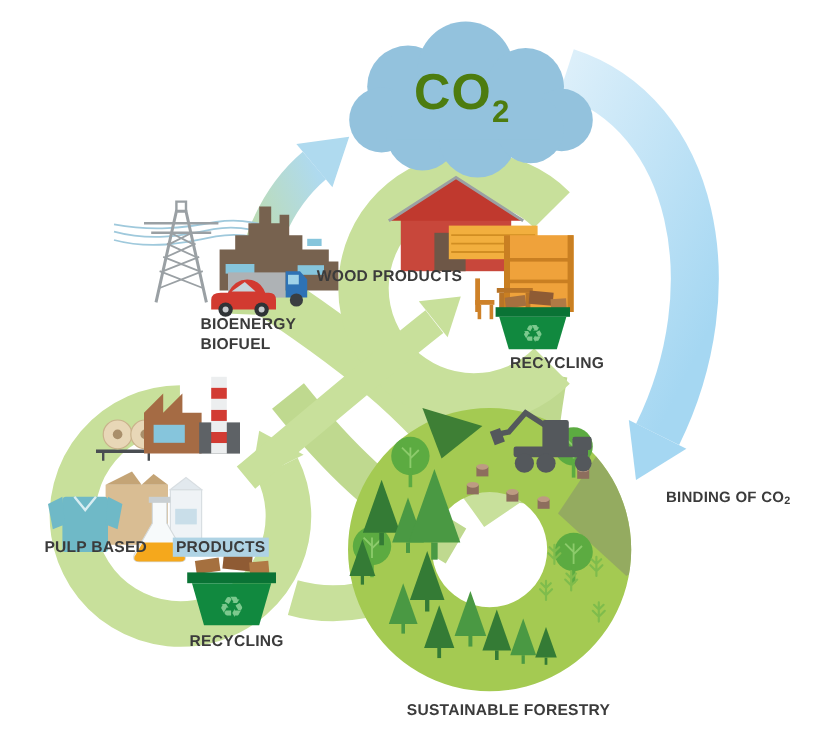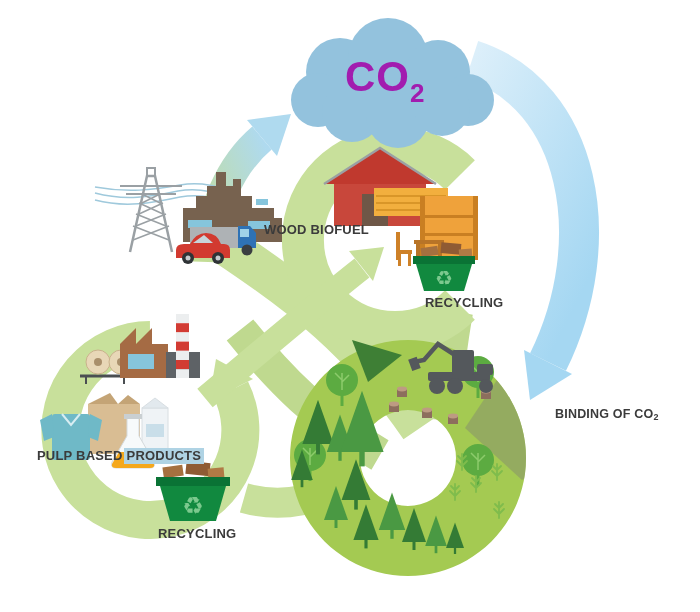--- a/index.html
+++ b/index.html
@@ -5,24 +5,24 @@
   html,body{margin:0;padding:0;background:#ffffff;}
   .stage{
     position:relative;width:700px;height:612px;background:#ffffff;overflow:hidden;
     font-family:"Liberation Sans", sans-serif;
   }
   .stage svg{position:absolute;left:0;top:0;}
   .lbl{
     position:absolute;font-weight:700;font-size:13px;line-height:17px;
     color:var(--text_dark);letter-spacing:.2px;white-space:nowrap;
   }
-  .lbl .hl{background:var(--highlight_blue);padding:0 3px 1px 3px;margin-left:1px;}
+  .lbl .hl{background:var(--highlight_blue);padding:0 3px 1px 3px;margin-left:21px;}
   .co2{
     position:absolute;left:345px;top:56px;display:flex;align-items:flex-start;
-    font-weight:700;color:#a21caf;font-size:42px;letter-spacing:1px;line-height:42px;
+    font-weight:700;color:#4d7c0f;font-size:42px;letter-spacing:1px;line-height:42px;
   }
   .co2 .sub{font-size:26px;margin-top:24px;line-height:26px;}
   .lbl .sub2{font-size:9px;vertical-align:-2px;}
   
   .ribbon{fill:none;stroke:var(--arrow_green);}
   .ribbon2{fill:none;stroke:#bfd98f;}
   .head{fill:var(--arrow_green);}
   .pineD{fill:var(--pine_dark);}
   .pineM{fill:var(--pine_green);}
   .machine{fill:var(--machine_gray);}
@@ -277,34 +277,41 @@
     <text x="193" y="514" font-size="24" text-anchor="middle" fill="#7CC98E">♻</text>
   </g>
 </svg>
 
 <div class="co2">
   <span>CO</span>
       <span class="sub">2</span>
 </div>
 
 <div class="lbl" style="left:264px;top:221px;">
-  <span>WOOD BIOFUEL</span>
+  <span>WOOD PRODUCTS</span>
 </div>
 
 <div class="lbl" style="left:425px;top:294px;">
   <span>RECYCLING</span>
 </div>
 
+<div class="lbl" style="left:167px;top:261px;">
+  <div>BIOENERGY</div>
+  <div>BIOFUEL</div>
+</div>
 
 <div class="lbl" style="left:37px;top:446px;line-height:19px;">
   <div><span>PULP BASED</span><span class="hl">PRODUCTS</span></div>
 </div>
 
 <div class="lbl" style="left:158px;top:525px;">
   <span>RECYCLING</span>
 </div>
 
+<div class="lbl" style="left:339px;top:583px;">
+  <span>SUSTAINABLE FORESTRY</span>
+</div>
 
 <div class="lbl" style="left:555px;top:406px;font-size:12.5px;">
   <span>BINDING OF CO</span><span class="sub2">2</span>
 </div>
 
 </div>
 
 </body></html>

